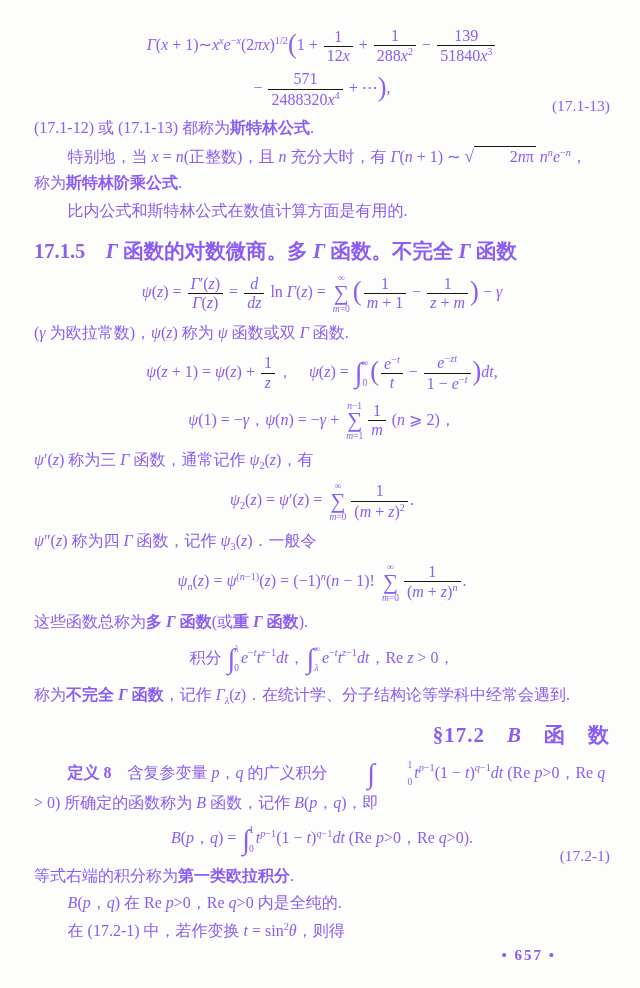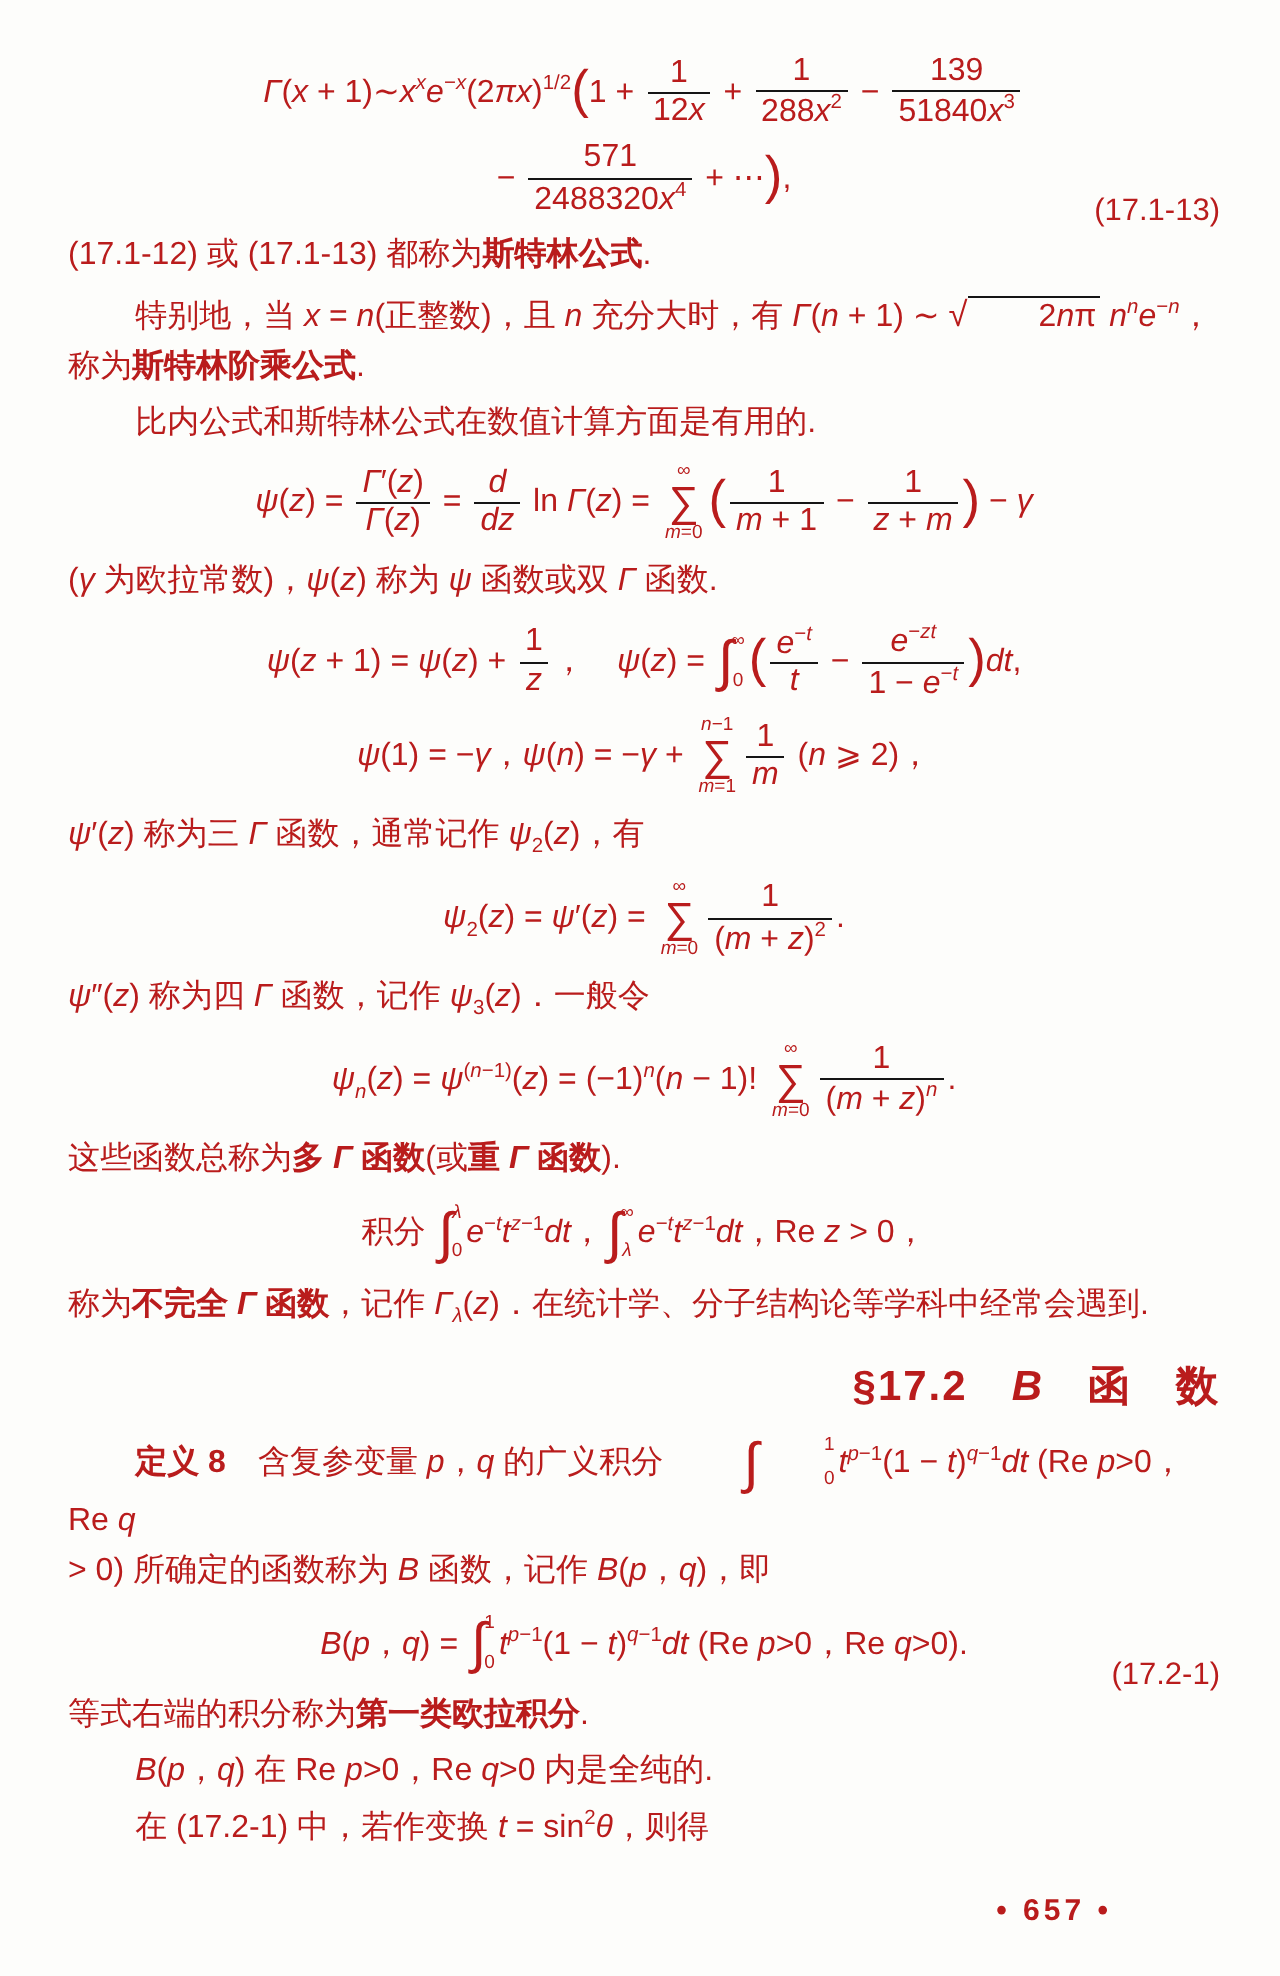--- a/index.html
+++ b/index.html
@@ -1,20 +1,20 @@
 <!DOCTYPE html>
 <html><head>
 <meta charset="utf-8">
 <style>
   *{box-sizing:border-box;}
   html,body{margin:0;padding:0;}
   body{width:640px;background:#ddd;}
   .page{
-    width:640px;height:988px;background:#fdfdfb;color:#b91c1c;
-    font-family:Liberation Sans, sans-serif;
+    width:640px;height:988px;background:#fdfdfb;color:#8b5cf6;
+    font-family:Liberation Serif, serif;
     padding:20px 30px 0 34px;position:relative;overflow:hidden;
   }
   .para{font-size:16px;line-height:1.55;margin:3px 0;}
   .indent{text-indent:2.1em;}
   .heading{font-weight:700;font-size:20.5px;margin:14px 0 8px;}
   .center-heading{font-weight:700;font-size:21px;text-align:right;margin:12px 0 8px;letter-spacing:1px;}
   .display{font-size:16px;text-align:center;margin:7px 0;position:relative;line-height:1.3;}
   .eqnum{position:absolute;right:0;top:50%;transform:translateY(-50%);font-size:15.5px;margin-top:16px;}
   sup{font-size:64%;}
   sub{font-size:64%;}
@@ -48,20 +48,21 @@
     <div style="position:relative;margin-top:4px;">
       <span>− <span class="fr"><span class="nu">571</span><span class="de">2488320<i>x</i><sup>4</sup></span></span> + ⋯<span class="bp">)</span>,</span>
       <span class="eqnum">(17.1-13)</span>
     </div>
   </div>
 
   <div class="para">(17.1-12) 或 (17.1-13) 都称为<b>斯特林公式</b>.</div>
   <div class="para indent">特别地，当 <i>x</i> = <i>n</i>(正整数)，且 <i>n</i> 充分大时，有 <i>Γ</i>(<i>n</i> + 1) ∼ <span class="sq">√</span><span class="ovl">2<i>n</i>π</span> <i>n</i><sup><i>n</i></sup><i>e</i><sup>−<i>n</i></sup>，<br>称为<b>斯特林阶乘公式</b>.</div>
   <div class="para indent">比内公式和斯特林公式在数值计算方面是有用的.</div>
 
+  <div class="heading">17.1.5　<i>Γ</i> 函数的对数微商。多 <i>Γ</i> 函数。不完全 <i>Γ</i> 函数</div>
 
   <div class="display"><i>ψ</i>(<i>z</i>) = <span class="fr"><span class="nu"><i>Γ</i>′(<i>z</i>)</span><span class="de"><i>Γ</i>(<i>z</i>)</span></span> = <span class="fr"><span class="nu"><i>d</i></span><span class="de"><i>dz</i></span></span> ln <i>Γ</i>(<i>z</i>) = <span class="sm">
         <span class="su">∞</span>
         <span class="sg">∑</span>
         <span class="sl"><i>m</i>=0</span>
       </span><span class="bp">(</span><span class="fr"><span class="nu">1</span><span class="de"><i>m</i> + 1</span></span> − <span class="fr"><span class="nu">1</span><span class="de"><i>z</i> + <i>m</i></span></span><span class="bp">)</span> − <i>γ</i></div>
   <div class="para">(<i>γ</i> 为欧拉常数)，<i>ψ</i>(<i>z</i>) 称为 <i>ψ</i> 函数或双 <i>Γ</i> 函数.</div>
   <div class="display"><i>ψ</i>(<i>z</i> + 1) = <i>ψ</i>(<i>z</i>) + <span class="fr"><span class="nu">1</span><span class="de"><i>z</i></span></span>，　<i>ψ</i>(<i>z</i>) = <span class="iw">
         <span class="ig">∫</span>
         <span class="ils">

